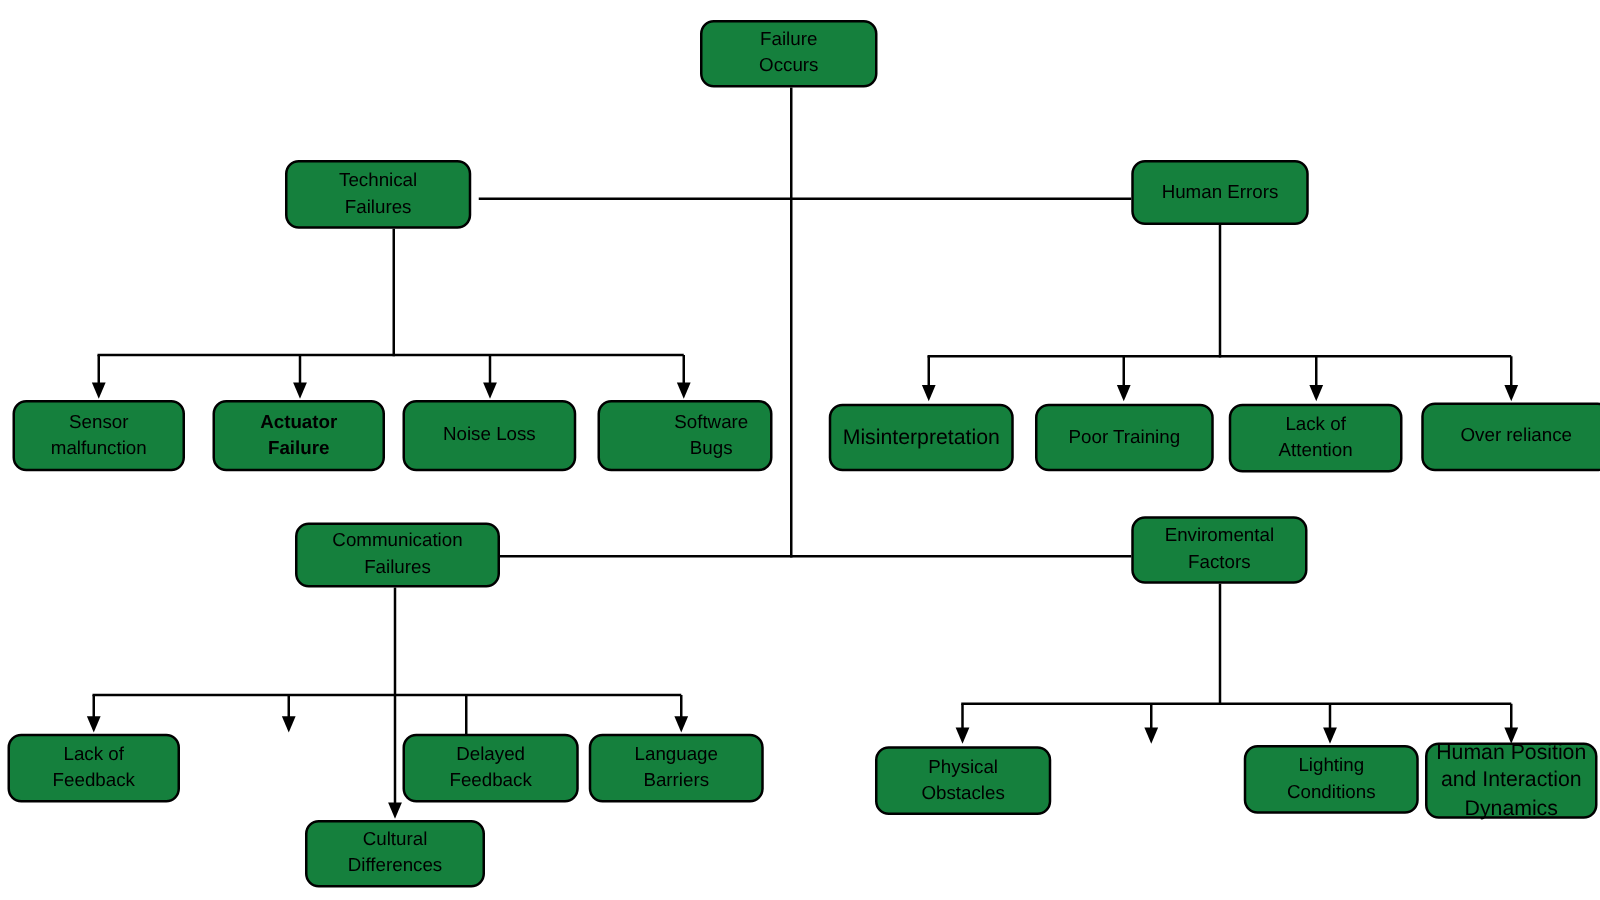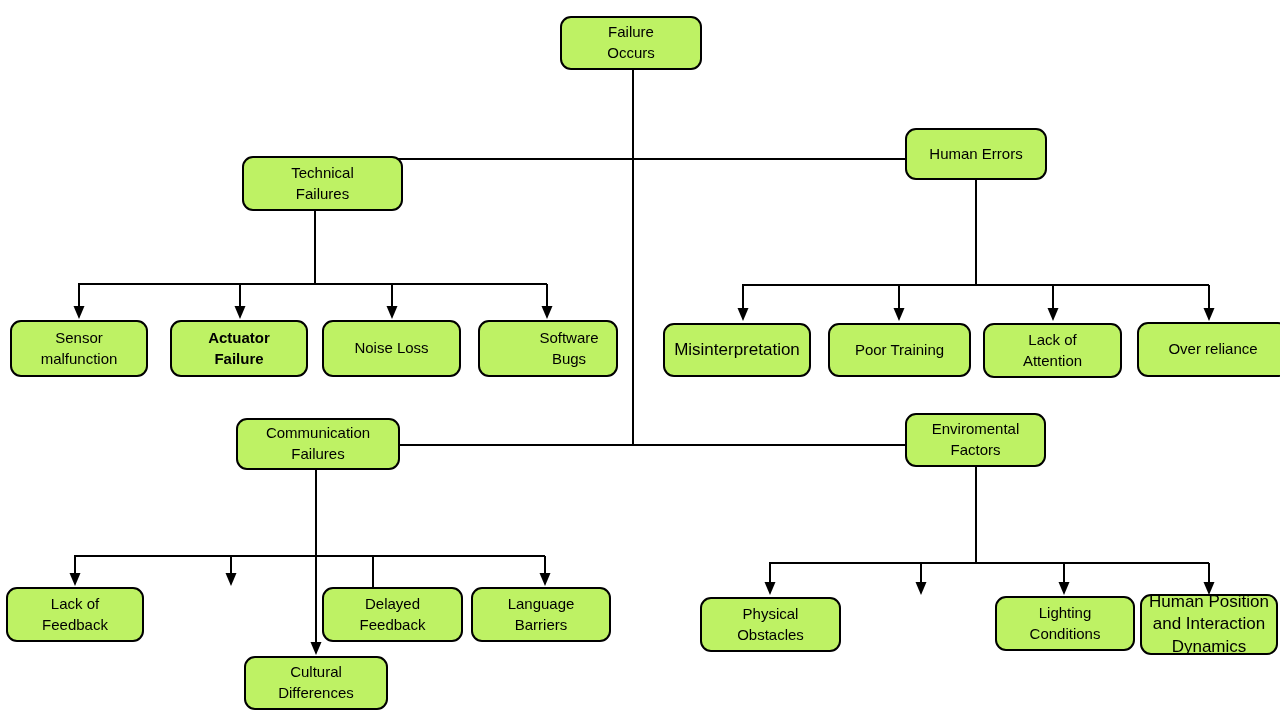--- a/index.html
+++ b/index.html
@@ -1,28 +1,28 @@
 <!DOCTYPE html>
 <html><head>
 <meta charset="utf-8">
 <style>
   html,body{margin:0;padding:0;background:#ffffff;}
   body{width:1280px;height:720px;position:relative;overflow:hidden;
        font-family:"Liberation Sans","DejaVu Sans",sans-serif;color:#000;}
   .canvas{position:absolute;inset:0;}
   svg.wires{position:absolute;left:0;top:0;z-index:1;}
   .node{position:absolute;z-index:2;box-sizing:border-box;
-        border:2.4px solid #000;border-radius:11px;background:#bef264;
+        border:2.4px solid #000;border-radius:11px;background:#15803d;
         display:flex;align-items:center;justify-content:center;
         text-align:center;font-size:15px;line-height:1.38;
         white-space:pre-line;padding:2px 4px;}
   .node.small{font-size:17px;line-height:1.3;}
   
   #n-failure{left:560px;top:16px;width:142px;height:54px;}
-  #n-technical{left:242px;top:128px;width:161px;height:55px;margin-top:28px;}
+  #n-technical{left:228px;top:128px;width:149px;height:55px;}
   #n-human-errors{left:905px;top:128px;width:142px;height:52px;}
   #n-sensor{left:10px;top:320px;width:138px;height:57px;}
   #n-actuator{left:170px;top:320px;width:138px;height:57px;font-weight:bold;}
   #n-power{left:322px;top:320px;width:139px;height:57px;}
   #n-software{left:478px;top:320px;width:140px;height:57px;padding-left:46px;}
   #n-misinterpretation{left:663px;top:323px;width:148px;height:54px;}
   #n-poor-training{left:828px;top:323px;width:143px;height:54px;}
   #n-lack-attention{left:983px;top:323px;width:139px;height:55px;}
   #n-over-reliance{left:1137px;top:322px;width:152px;height:55px;}
   #n-communication{left:236px;top:418px;width:164px;height:52px;}

